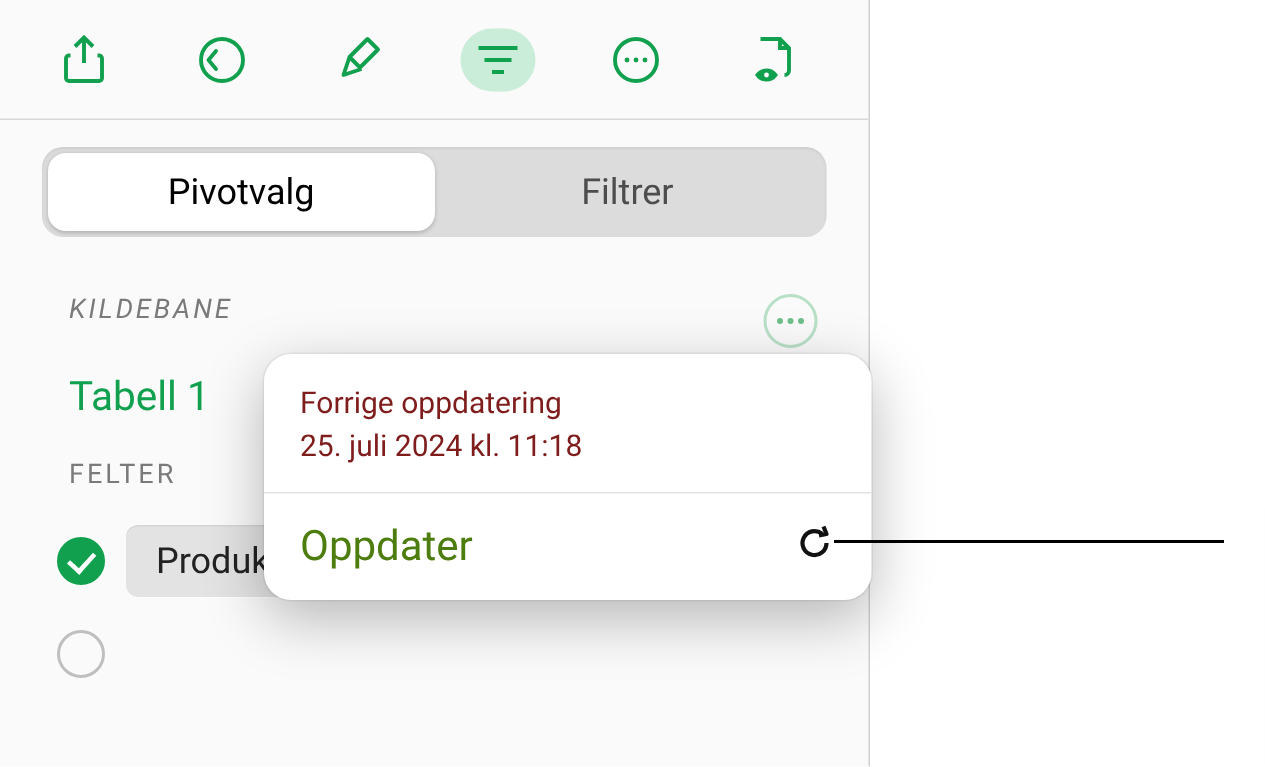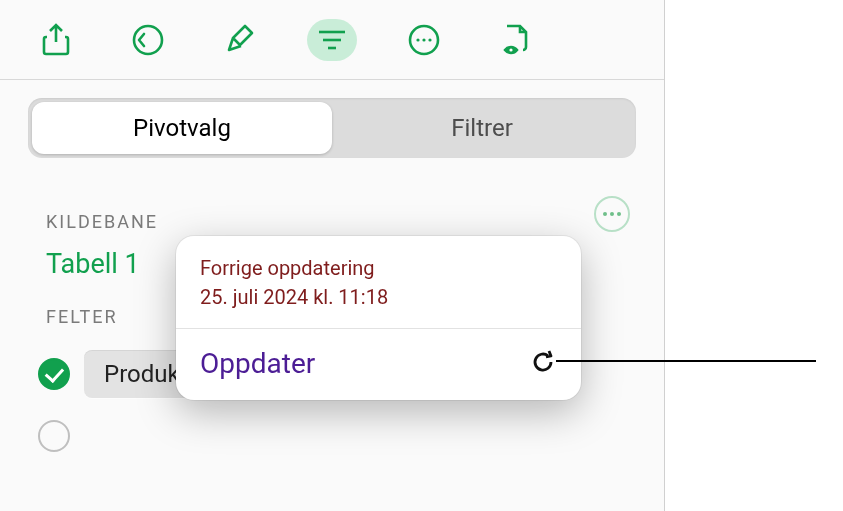--- a/index.html
+++ b/index.html
@@ -1,46 +1,46 @@
 <!DOCTYPE html>
 <html><head>
 <meta charset="utf-8">
 <style>
   * { box-sizing: border-box; margin: 0; padding: 0; }
   html, body { width: 843px; height: 511px; font-family: -apple-system, BlinkMacSystemFont, "Segoe UI", Roboto, Helvetica, Arial, sans-serif; background: #fff; }
-  .page { width: 665px; height: 511px; border-right: 1px solid #d0d0d0; position: relative; background: #fafafa; }
+  .page { width: 580px; height: 511px; border-right: 1px solid #d0d0d0; position: relative; background: #fafafa; }
   
   .toolbar { height: 80px; display: flex; align-items: center; border-bottom: 1px solid #d8d8d8; padding: 0 10px; }
   .tbtn { width: 92px; height: 60px; display: flex; align-items: center; justify-content: center; }
   .tbtn .icon { width: 40px; height: 40px; display:flex;align-items:center;justify-content:center; border-radius: 10px; }
   .tbtn.active .icon { background: #c9edd8; border-radius: 22px; width:50px; height:42px;}
   .toolbar svg { stroke: #11a04e; stroke-width: 2.6; fill: none; }
   
   .panel { padding: 18px 28px 0 28px; position: relative; }
   .seg { display: flex; background: #dcdcdc; border-radius: 14px; height: 60px; padding:4px; margin-bottom: 30px; box-shadow: inset 0 1px 2px rgba(0,0,0,.08); }
   .seg .segbtn { flex: 1; display: flex; align-items: center; justify-content: center; font-size: 24px; color: #4d4d4d; border-radius: 12px;}
   .seg .segbtn.sel { background: #fff; color: #000; box-shadow: 0 1px 3px rgba(0,0,0,.2); }
   
-  .secrow { display:flex; align-items:flex-end; justify-content:space-between; padding: 8px 6px 6px 18px; }
+  .secrow { display:flex; align-items:flex-start; justify-content:space-between; padding: 8px 6px 6px 18px; font-style: italic; }
   .seclabel { font-size: 18px; letter-spacing: 2px; color: #7a7a7a; }
   .roundmenu { width:36px; height:36px; border:2px solid #b8e0c7; border-radius:50%; display:flex; align-items:center; justify-content:center; }
   .sourcename { padding: 10px 0 26px 18px; font-size: 27px; color: #11a04e; }
   .felter { font-size: 18px; letter-spacing: 2px; color: #7a7a7a; padding: 0 0 16px 18px;}
   .fieldlist { padding: 0 0 0 10px; }
   .fieldrow { display:flex; align-items:center; height: 62px; gap: 14px; }
   .radio { width:32px; height:32px; border-radius:50%; border:2px solid #bfbfbf; display:flex;align-items:center;justify-content:center; flex:0 0 32px;}
   .radio.checked { background:#11a04e; border-color:#11a04e; }
   .radio.checked::after{ content:""; width:14px; height:8px; border-left:3px solid #fff; border-bottom:3px solid #fff; transform: rotate(-48deg) translate(1px,-1px);}
   .chip { background:#e3e3e3; border-radius:8px; padding:10px 20px; font-size:24px; color:#222; box-shadow: 0 1px 0 rgba(0,0,0,.06) inset, 0 1px 0 rgba(255,255,255,.6);}
   
   .popover { position:absolute; left:176px; top:236px; width:405px; background:#fff; border-radius:18px; box-shadow: 0 12px 40px rgba(0,0,0,.28), 0 0 0 1px rgba(0,0,0,.06); overflow:hidden; }
   .pop-top { padding: 18px 24px 16px 24px; border-bottom:1px solid #e2e2e2; }
   .pop-cap { font-size:20px; color:#7f1d1d; line-height:1.45; }
   .pop-row { display:flex; align-items:center; justify-content:space-between; padding: 18px 24px 20px 24px; }
-  .pop-row .lbl { font-size:28px; color:#4c1d95; }
+  .pop-row .lbl { font-size:28px; color:#4d7c0f; }
   .refresh svg { stroke:#111; stroke-width:2.8; fill:none; }
   
   .callout { position:absolute; left:556px; top:360px; width:260px; height:2px; background:#000; }
 </style>
 </head>
 <body>
 
 <div class="page">
 
   <div class="toolbar">

